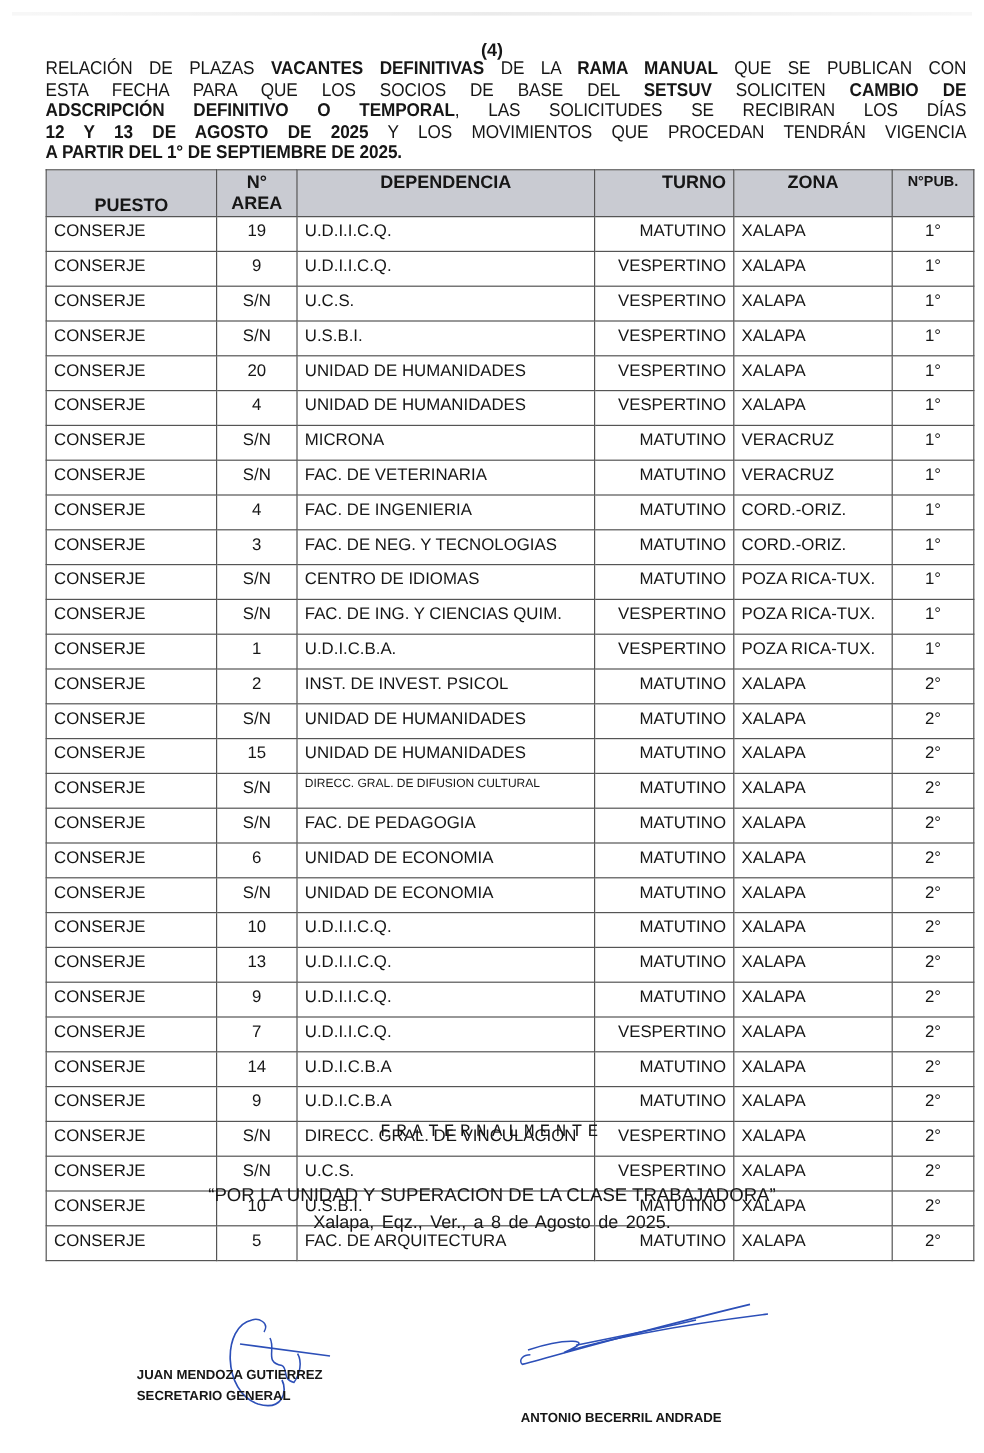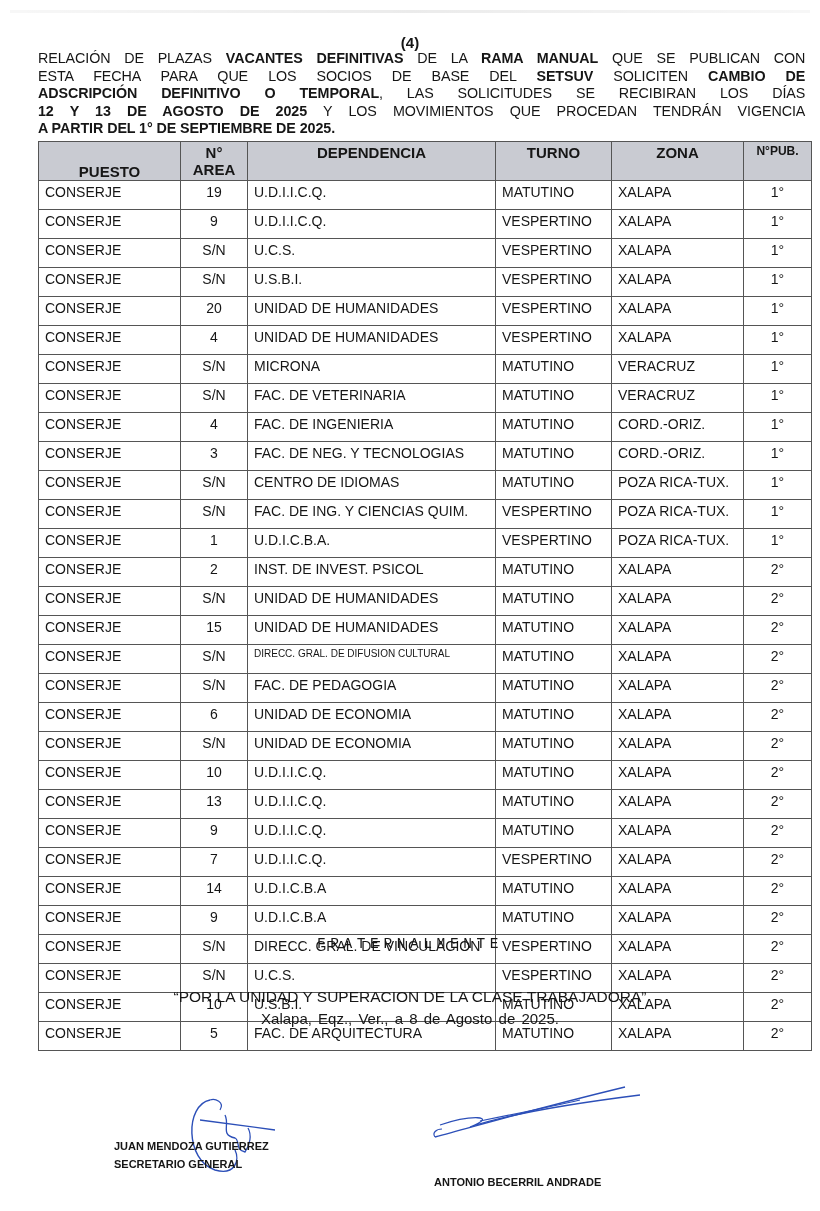--- a/index.html
+++ b/index.html
@@ -11,21 +11,21 @@
   .intro .line { display:block; text-align:justify; text-align-last:justify; white-space:nowrap; }
   .intro .line.last { text-align-last:left; }
   table.vac { position:absolute; left:38px; top:141px; border-collapse:collapse; font-size:14px; }
   table.vac th, table.vac td { border:1.3px solid #555; padding:0 6px; height:25px; vertical-align:top; white-space:nowrap; }
   table.vac thead th { background:#c9cbd2; font-weight:bold; height:36px; font-size:15px; padding-top:2px; }
   table.vac thead th.pub { font-size:12px; vertical-align:top; }
   table.vac td { padding-top:3px; }
   .c-puesto { width:129px; }
   .c-area { width:54px; text-align:center; }
   .c-dep { width:235px; }
-  .c-turno { width:103px; }
+  .c-turno { width:103px;text-align:right; }
   .c-zona { width:119px; }
   .c-pub { width:55px; text-align:center; }
   th.c-puesto { vertical-align:bottom !important; text-align:center; }
   th.c-area { line-height:17px; }
   td.small { font-size:10px; }
   .footer { position:absolute; left:0; width:820px; text-align:center; }
   .frat { top:936px; font-size:14.5px; letter-spacing:4.6px;font-family:Liberation Mono, monospace; }
   .lema { top:988px; font-size:15.5px; font-weight:normal; }
   .fecha { top:1010px; font-size:15px; word-spacing:2px; }
   .sig { position:absolute; font-weight:bold; font-size:11px; line-height:18px; }

